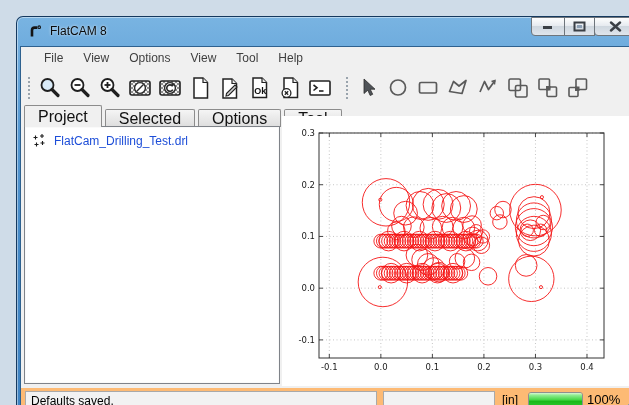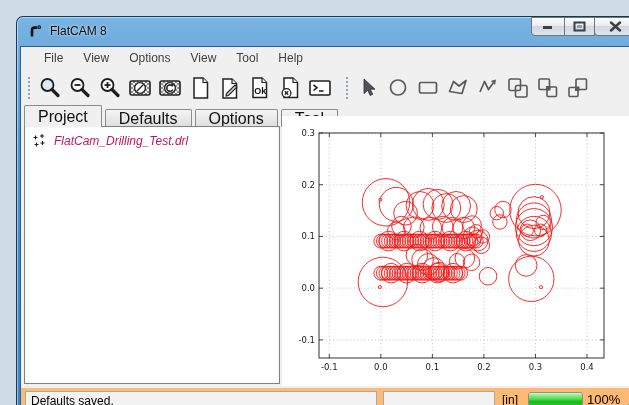--- a/index.html
+++ b/index.html
@@ -35,21 +35,21 @@
   
   .tabs{position:absolute;left:3px;top:58px;display:flex;align-items:flex-end;height:22px;}
   .tab{height:18px;margin-right:3px;padding:0 13px;font-size:16px;color:#111;
     border:1px solid #8c8c8c;border-bottom:none;border-radius:2px 2px 0 0;
     background:linear-gradient(180deg,#f5f5f5,#dddddd);display:flex;align-items:center;}
   .tab.active{height:22px;background:#f0f0f0;position:relative;z-index:3;}
   
   .tree-panel{position:absolute;left:3px;top:79px;width:256px;height:258px;
     background:#ffffff;border:1px solid #7f8389;box-shadow:inset 0 0 0 1px #fafafa;z-index:2;}
   .tree-item{display:flex;align-items:center;gap:7px;padding:6px 6px 0 7px;}
-  .tree-item span{font-size:12px;color:#be185d;font-style:italic;}
+  .tree-item span{font-size:12px;color:#1d4ed8;}
   
   .plot-panel{position:absolute;left:261px;top:69px;width:356px;height:270px;background:#ffffff;}
   
   .statusbar{position:absolute;left:0;right:0;top:341px;height:27px;background:#fdba74;}
   .status-box{position:absolute;top:3px;height:20px;border:1px solid #a9a9a9;font-size:12px;color:#000;
     line-height:18px;padding-left:5px;background:#f2f2f2;}
   .units-label{position:absolute;left:481px;top:5px;font-size:12px;color:#000;}
   .progress{position:absolute;left:507px;top:4px;width:55px;height:18px;border:1px solid #8f8f8f;border-radius:3px;
     background:#e6e6e6;overflow:hidden;}
   .progress-fill{height:100%;
@@ -230,21 +230,21 @@
             <rect x="11" y="4" width="10.5" height="10.5" rx="1" fill="none" stroke="#5a5a5a" stroke-width="1.6"></rect>
             <rect x="4" y="12.5" width="9" height="9" rx="1" fill="none" stroke="#5a5a5a" stroke-width="1.6"></rect>
             <rect x="10" y="11.5" width="4.5" height="4.5" fill="#5a5a5a"></rect>
           </svg>
         </button>
       </div>
     </div>
 
     <div class="tabs">
       <div class="tab active">Project</div>
-      <div class="tab">Defaults</div>
+      <div class="tab">Selected</div>
       <div class="tab">Options</div>
       <div class="tab">Tool</div>
     </div>
 
     <div class="tree-panel">
       <div class="tree-item">
         <svg width="15" height="15" viewBox="0 0 15 15">
           <path d="M3.5 2.5 v4 M1.5 4.5 h4  M10 1 v4 M8 3 h4  M4.5 9.5 v4 M2.5 11.5 h4  M10.5 8 v4 M8.5 10 h4" stroke="#1c1c1c" stroke-width="1.1"></path>
         </svg>
         <span>FlatCam_Drilling_Test.drl</span>

